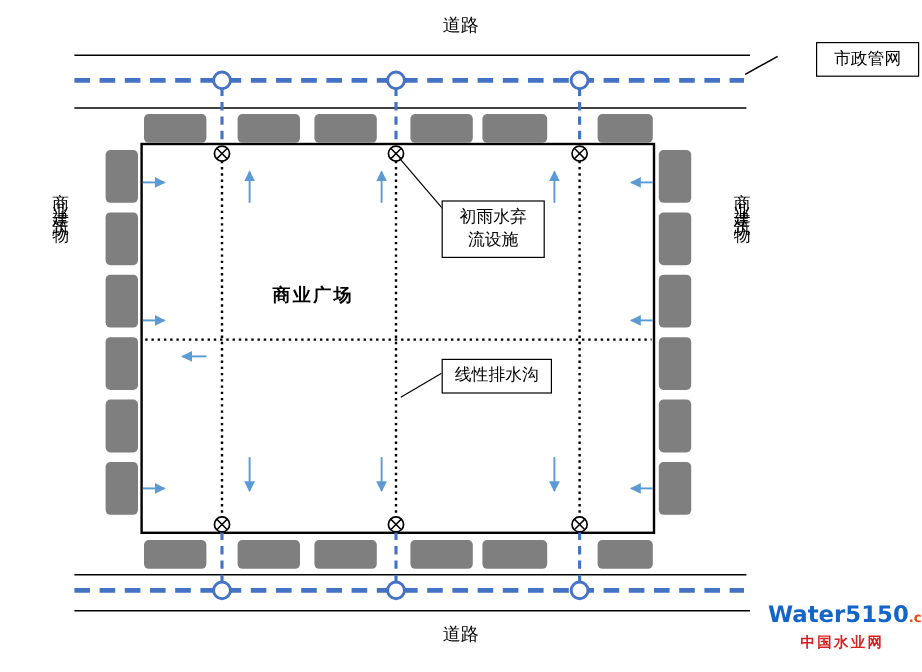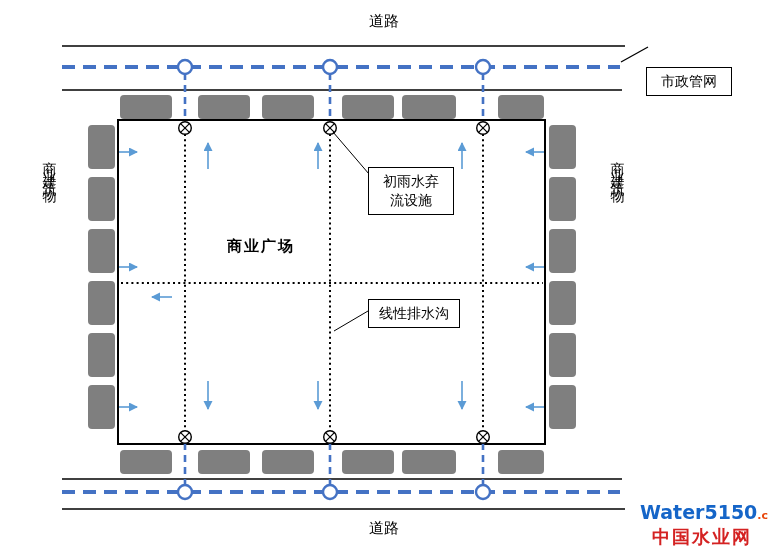--- a/index.html
+++ b/index.html
@@ -14,28 +14,28 @@
 
   .vlbl { position:absolute; font-size:14px; writing-mode:vertical-rl; text-orientation:upright;
           letter-spacing:7px; line-height:18px; }
   .bld-left  { left:41px;  top:150px; }
   .bld-right { left:609px; top:150px; }
 
   .plaza-lbl { position:absolute; left:227px; top:237px; font-size:15px; font-weight:bold; letter-spacing:2px; }
 
   .box { position:absolute; border:1px solid #000; background:#fff; font-size:14px;
          text-align:center; line-height:19px; }
-  .municipal { left:646px; top:35px;  padding:4px 14px; white-space:nowrap;margin-top:32px; }
+  .municipal { left:680px; top:35px;  padding:4px 14px; white-space:nowrap; }
   .callout1  { left:368px; top:167px; width:86px; padding:4px 12px; }
   .callout2  { left:368px; top:299px; padding:4px 10px; white-space:nowrap; }
 
   .logo { position:absolute; left:640px; top:501px; width:124px; text-align:center; }
   .logo-l1 { font-size:19px; font-weight:bold; color:#1565c8; line-height:23px; white-space:nowrap; }
   .logo-com { font-size:11px; font-weight:bold; color:#e8470b; }
-  .logo-cn { font-size:18px; font-weight:bold; color:#d42222; letter-spacing:2px; line-height:19px; white-space:nowrap; }
+  .logo-cn { font-size:12px; font-weight:bold; color:#d42222; letter-spacing:2px; line-height:19px; white-space:nowrap; }
 
   
   .roadline { stroke:#000; stroke-width:1.3; }
   .pipe { stroke:#4472C4; stroke-width:4; stroke-dasharray:13 8; fill:none; }
   .stub { stroke:#4472C4; stroke-width:2.6; stroke-dasharray:7 5; fill:none; }
   .node { fill:#fff; stroke:#4472C4; stroke-width:2.4; }
   .blk  { fill:#7f7f7f; }
   .drain { stroke:#000; stroke-width:2; stroke-dasharray:2 3.2; fill:none; }
   .leader { stroke:#000; stroke-width:1; }
   .arrow { stroke:#5B9BD5; stroke-width:1.6; }

